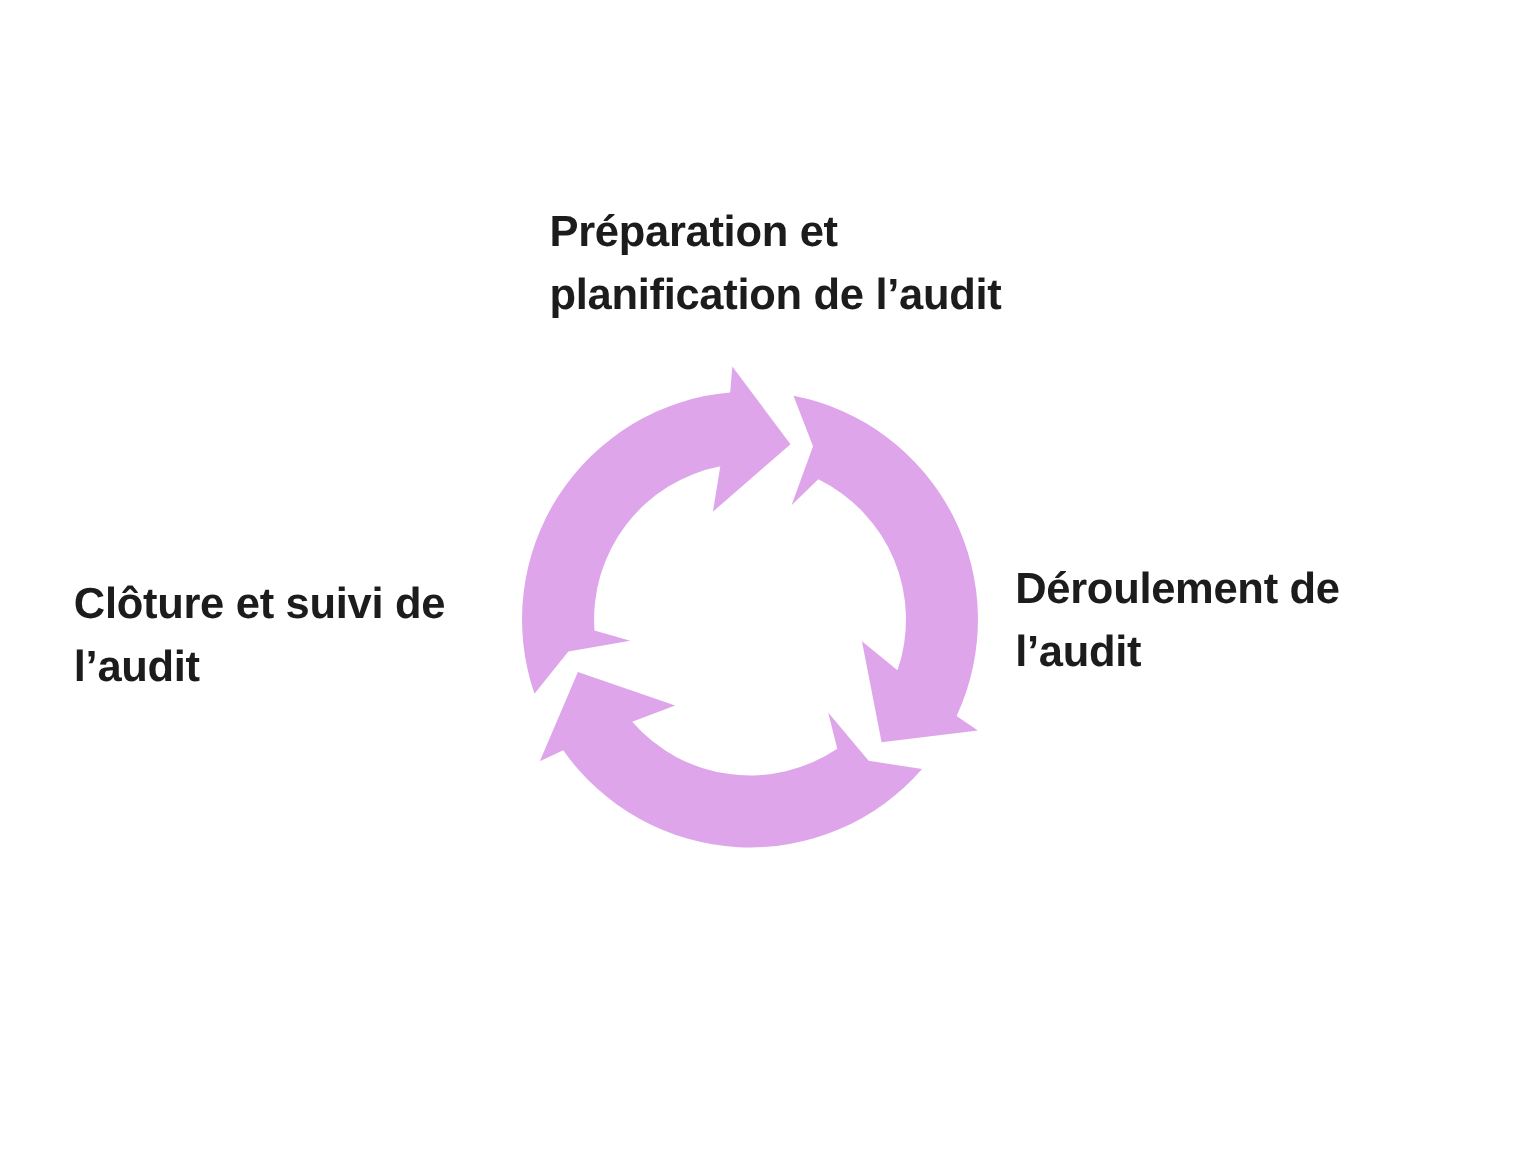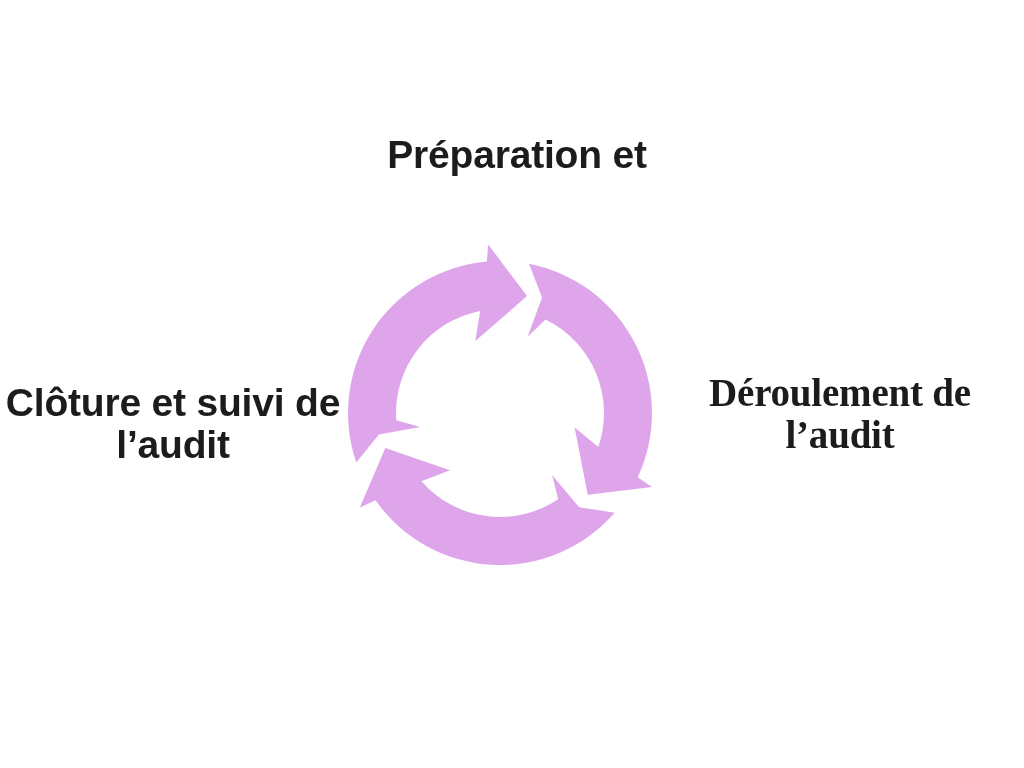--- a/index.html
+++ b/index.html
@@ -16,31 +16,30 @@
     font-family: "Liberation Sans", "DejaVu Sans", sans-serif;
   }
   #cycle-svg {
     position: absolute;
     left: 0;
     top: 0;
   }
   .step-label {
     position: absolute;
     transform: translateX(-50%);
-    text-align: center;
     font-weight: 700;
-    font-size: 39px;
+    font-size: 29px;
     line-height: 42px;
     color: #1c1c1c;
     letter-spacing: -0.2px;
     white-space: nowrap;
   }
   .step-label .line { display: block; }
   #label-top   { left: 517px; top: 134px; }
-  #label-right { left: 840px; top: 372px; font-family: Liberation Serif, serif; }
+  #label-right { left: 785px; top: 372px; }
   #label-left  { left: 173px; top: 382px; }
 </style>
 </head>
 <body>
 
 <div id="canvas">
 
   <svg id="cycle-svg" width="1024" height="768" viewBox="0 0 1024 768">
     <defs>
       <path id="arrow-segment" d="M 356.3 462.5
@@ -55,20 +54,21 @@
                Z"></path>
     </defs>
 
     <use href="#arrow-segment" fill="#dea5ea"></use>
     <use href="#arrow-segment" transform="rotate(120 500 413)" fill="#dea5ea"></use>
     <use href="#arrow-segment" transform="rotate(240 500 413)" fill="#dea5ea"></use>
   </svg>
 
   <div id="label-top" class="step-label">
     <span class="line">Préparation et</span>
+    <span class="line">planification de l’audit</span>
   </div>
 
   <div id="label-right" class="step-label">
     <span class="line">Déroulement de</span>
     <span class="line">l’audit</span>
   </div>
 
   <div id="label-left" class="step-label">
     <span class="line">Clôture et suivi de</span>
     <span class="line">l’audit</span>

